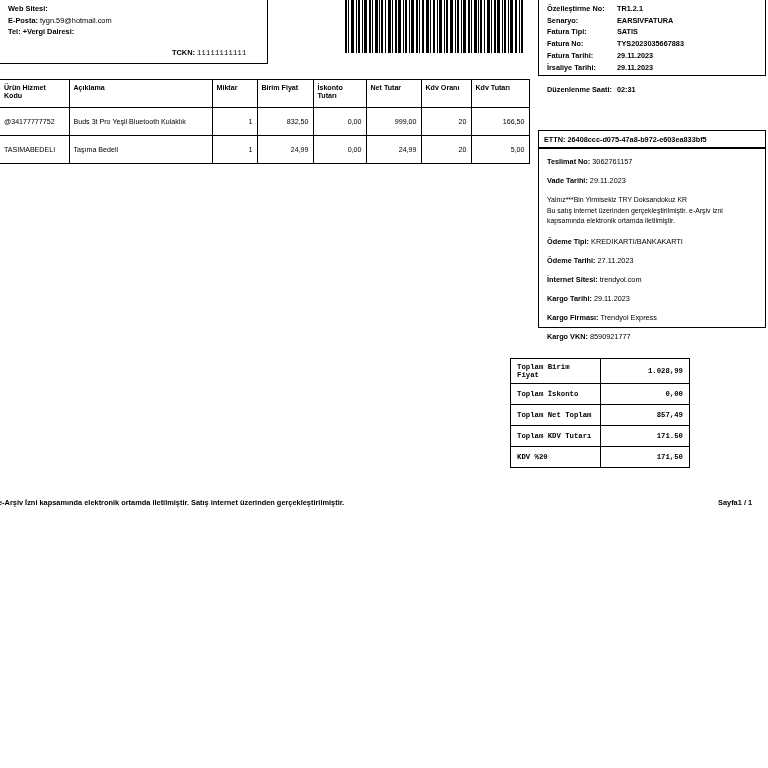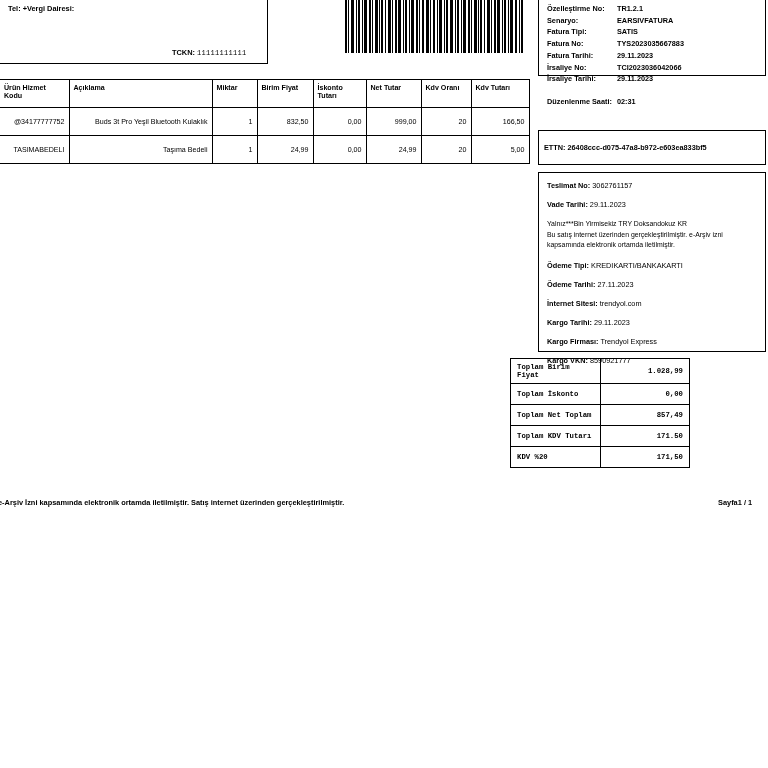--- a/index.html
+++ b/index.html
@@ -83,21 +83,21 @@
   }
   .meta-row .v { font-weight: bold; }
   .meta-gap { height: 11px; }
 
   
   #ettn-bar {
     position: absolute;
     left: 538px;
     top: 130px;
     width: 228px;
-    height: 35px;
+    height: 18px;
     border: 1px solid #000;
     box-sizing: border-box;
     display: flex;
     align-items: center;
     padding-left: 5px;
     font-size: 7.3px;
     font-weight: bold;
     white-space: nowrap;
   }
 
@@ -118,30 +118,30 @@
     vertical-align: middle;
     overflow: hidden;
   }
   #items-table th {
     font-weight: bold;
     text-align: left;
     height: 20px;
     vertical-align: top;
     padding-top: 4px;
   }
-  #items-table td { height: 21px; text-align: right; }
+  #items-table td { height: 21px; }
   #items-table tr td:first-child { border-left: none; }
   #items-table tr th:first-child { border-left: none; }
   .num { text-align: right; }
 
   
   #delivery-panel {
     position: absolute;
     left: 538px;
-    top: 172px;
+    top: 148px;
     width: 228px;
     height: 180px;
     border: 1px solid #000;
     box-sizing: border-box;
     padding: 8px 7px 6px 8px;
   }
   .dp-row {
     font-size: 7.3px;
     line-height: 10px;
     margin-bottom: 9px;
@@ -191,20 +191,28 @@
     top: 498px;
     font-size: 7.4px;
     font-weight: bold;
     white-space: nowrap;
   }
 </style>
 </head>
 <body>
 
 <div id="seller-box">
+  <div class="seller-line">
+    <b>Web Sitesi:</b>
+    <span class="val"></span>
+  </div>
+  <div class="seller-line">
+    <b>E-Posta:</b>
+    <span class="val">tygn.59@hotmail.com</span>
+  </div>
   <div class="seller-line">
     <b>Tel:</b>
     <b>+Vergi Dairesi:</b>
   </div>
 </div>
 <div id="tckn-line">
   <b>TCKN:</b>
   <span class="val">11111111111</span>
 </div>
 
@@ -284,24 +292,20 @@
   </div>
   <div class="meta-row">
     <span class="k">Fatura No:</span>
     <span class="v">TYS2023035667883</span>
   </div>
   <div class="meta-row">
     <span class="k">Fatura Tarihi:</span>
     <span class="v">29.11.2023</span>
   </div>
   <div class="meta-row">
-    <span class="k">İrsaliye No:</span>
-    <span class="v">TCI2023036042066</span>
-  </div>
-  <div class="meta-row">
     <span class="k">İrsaliye Tarihi:</span>
     <span class="v">29.11.2023</span>
   </div>
   <div class="meta-gap"></div>
   <div class="meta-row">
     <span class="k">Düzenlenme Saati:</span>
     <span class="v">02:31</span>
   </div>
 </div>
 

